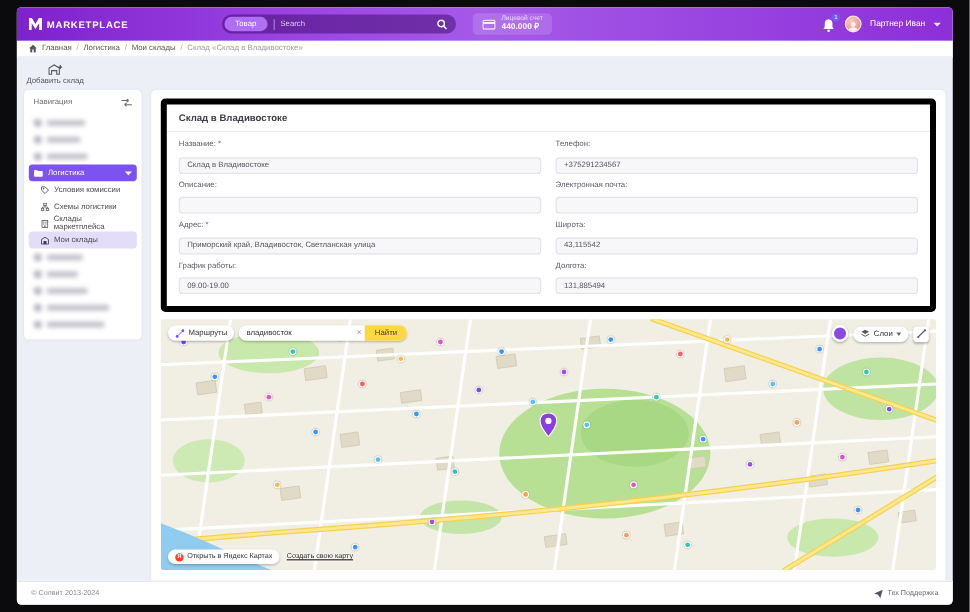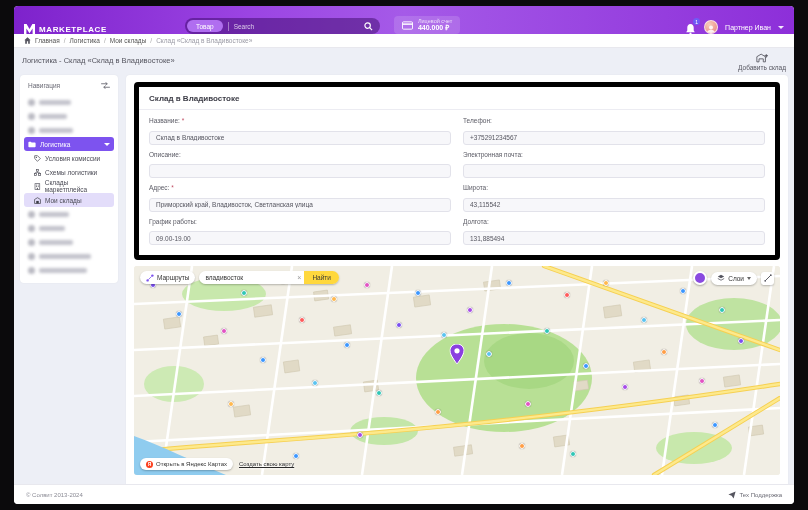--- a/index.html
+++ b/index.html
@@ -3,21 +3,21 @@
 <meta charset="utf-8">
 <style>
   * { margin:0; padding:0; box-sizing:border-box; font-family:"Liberation Sans", sans-serif; }
   html,body { width:808px; height:510px; }
   body { background:#0b0a0c; position:relative; overflow:hidden; }
 
   .app { position:absolute; left:14px; top:6px; width:780px; height:498px;
          background:#edeff6; border-radius:4px; display:flex; flex-direction:column; overflow:hidden; }
 
   
-  .header { height:28px; flex:0 0 28px; display:flex; align-items:flex-end;
+  .header { height:28px; flex:0 0 28px; display:flex; align-items:center;
             background:linear-gradient(90deg,#7e22cc 0%, #9b44e3 30%, #a55ae8 50%, #8d2fd9 100%);
             padding:0 10px; gap:8px; }
   .logo { display:flex; align-items:center; gap:4px; }
   .logo-text { color:#fff; font-size:8px; font-weight:bold; letter-spacing:.6px; }
   .searchbar { margin-left:70px; width:195px; height:16px; background:rgba(48,2,92,.45);
                border-radius:9px; display:flex; align-items:center; padding:2px; }
   .cat-btn { background:#b06ef0; color:#fff; font-size:6.5px; border:none; border-radius:7px;
              height:12px; padding:0 9px; display:flex; align-items:center; }
   .search-divider { width:1px; height:9px; background:rgba(255,255,255,.4); margin:0 5px; }
   .searchbar input { flex:1; background:transparent; border:none; outline:none;
@@ -183,21 +183,20 @@
     <span class="crumb">Логистика</span>
     <span class="crumb-sep">/</span>
     <span class="crumb">Мои склады</span>
     <span class="crumb-sep">/</span>
     <span class="crumb-current">Склад «Склад в Владивостоке»</span>
   </div>
 
   <div class="content">
 
     <div class="title-row">
-      <div class="page-title">Логистика - Склад «Склад в Владивостоке»</div>
       <div class="add-wh">
         <svg width="12" height="10" viewBox="0 0 14 11">
           <path d="M1 10 L1 4 L6 1 L11 4 L11 10 L8.5 10 L8.5 6.5 L3.5 6.5 L3.5 10 Z" fill="none" stroke="#55555f" stroke-width="1"></path>
           <line x1="12" y1="1" x2="12" y2="5" stroke="#55555f" stroke-width="1.2"></line>
           <line x1="10" y1="3" x2="14" y2="3" stroke="#55555f" stroke-width="1.2"></line>
         </svg>
         <span class="add-wh-label">Добавить склад</span>
       </div>
     </div>
 

